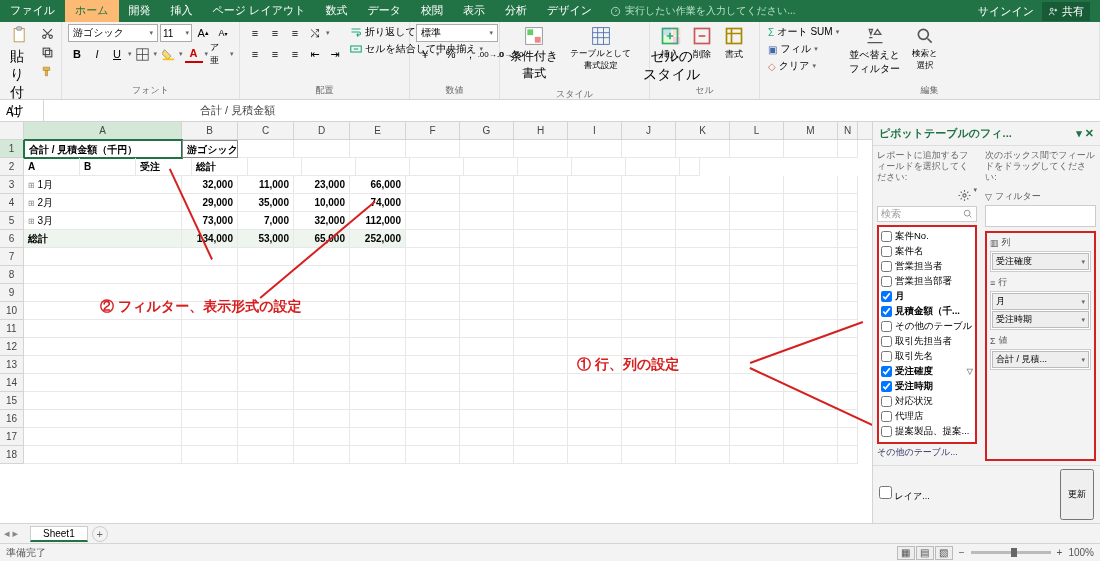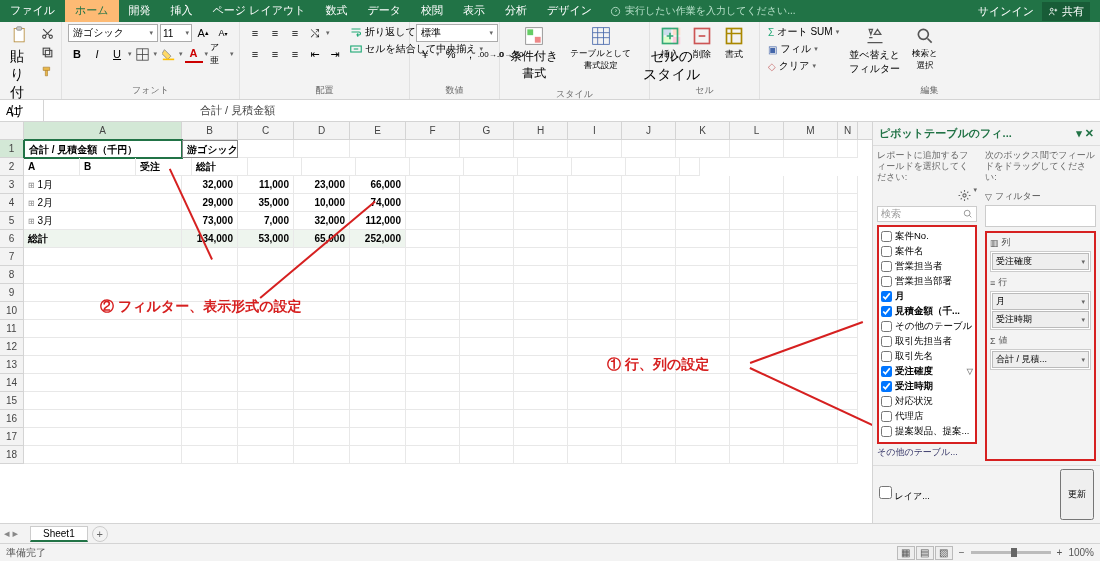--- a/index.html
+++ b/index.html
@@ -678,21 +678,21 @@
           <div class="cell " style="width: 54px;"></div>
           <div class="cell " style="width: 54px;"></div>
           <div class="cell " style="width: 54px;"></div>
           <div class="cell " style="width: 54px;"></div>
           <div class="cell " style="width: 54px;"></div>
           <div class="cell " style="width: 20px;"></div>
         </div>
       </div>
 
     <div class="annot" style="left:100px; top:176px;">②  フィルター、表示形式の設定</div>
-    <div class="annot" style="left:607px; top:234px;">①  行、列の設定</div>
+    <div class="annot" style="left:577px; top:234px;">①  行、列の設定</div>
     <div class="annot-line" style="left:170px; top:46px; width:100px; transform:rotate(65deg);"></div>
     <div class="annot-line" style="left:260px; top:175px; width:150px; transform:rotate(-40deg);"></div>
     <div class="annot-line" style="left:750px; top:240px; width:120px; transform:rotate(-20deg);"></div>
     <div class="annot-line" style="left:750px; top:245px; width:150px; transform:rotate(25deg);"></div>
   </div>
 
   <div class="pane">
     <div class="pane-header">
       <span>ピボットテーブルのフィ...</span>
       <span style="cursor:pointer">▾ ✕</span>

